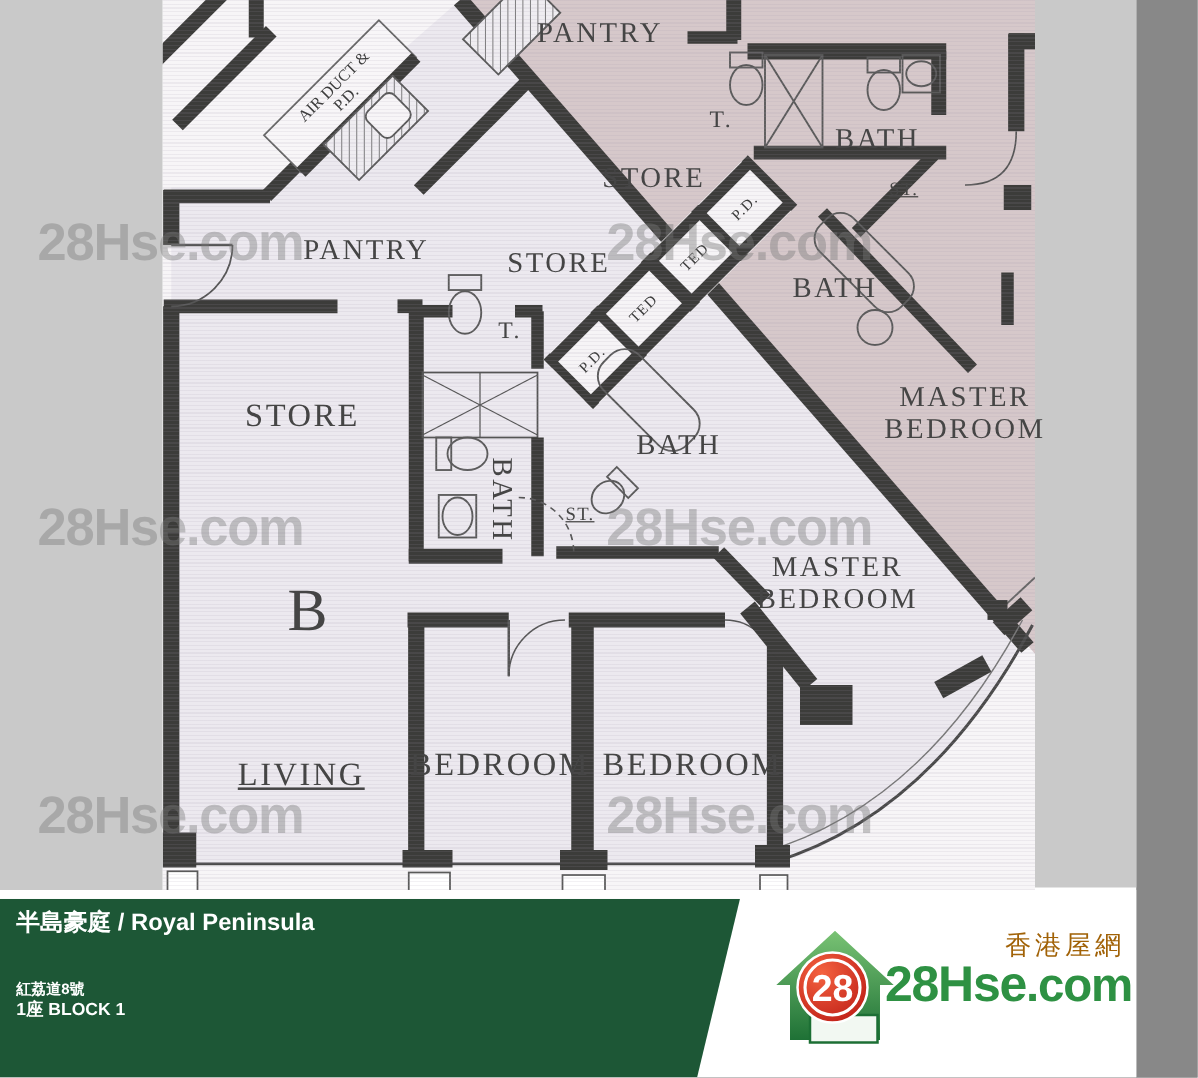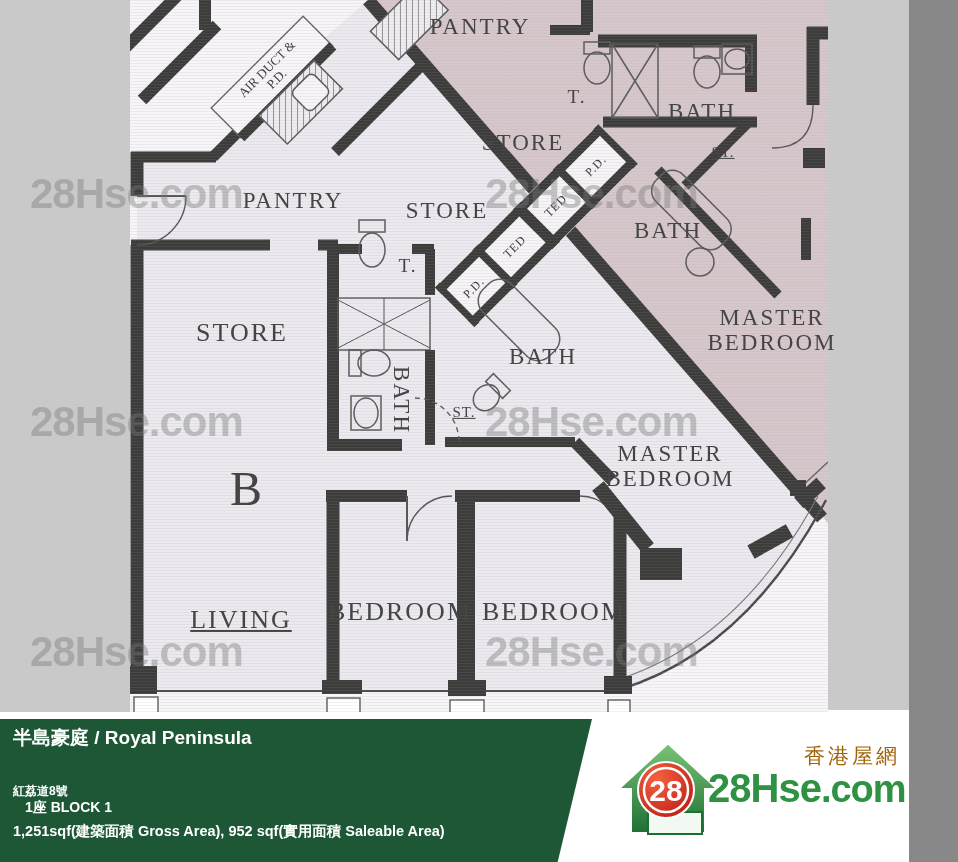--- a/index.html
+++ b/index.html
@@ -24,21 +24,21 @@
   .plabel.bigb{font-size:48px;letter-spacing:0;}
   
   .wm{position:absolute;font-size:42px;font-weight:bold;letter-spacing:-1px;
       color:rgba(120,120,120,0.40);font-family:"Liberation Sans",sans-serif;white-space:nowrap;}
   
   .footer-white{position:absolute;left:0;top:712px;width:958px;height:150px;background:#ffffff;}
   .greenbar{position:absolute;left:0;top:719px;width:592px;height:143px;background:#1d5736;
             clip-path:polygon(0 0,100% 0,94.2% 100%,0 100%);color:#fff;}
   .gb-line1{position:absolute;left:13px;top:6px;font-size:19px;font-weight:bold;letter-spacing:0;}
   .gb-line2{position:absolute;left:13px;top:44px;font-size:12px;font-weight:bold;margin-top:20px;}
-  .gb-line3{position:absolute;left:25px;top:80px;font-size:14px;font-weight:bold;}
+  .gb-line3{position:absolute;left:13px;top:80px;font-size:14px;font-weight:bold;}
   .gb-line4{position:absolute;left:13px;top:103px;font-size:14.5px;font-weight:bold;}
   
   .logo{position:absolute;left:608px;top:738px;width:330px;height:110px;}
   .logo-cn{position:absolute;left:196px;top:4px;font-size:21px;color:#a16207;letter-spacing:3px;font-family:Liberation Serif, serif;}
   .logo-text{position:absolute;left:100px;top:28px;font-weight:bold;color:#2e9143;
              font-family:"Liberation Sans",sans-serif;}
   .logo-text .big{font-size:40px;letter-spacing:-1px;}
   .logo-text .small{font-size:38px;letter-spacing:-1px;}
 </style>
 </head>
@@ -239,21 +239,20 @@
       <div class="wm" style="left: 30px; top: 628px;">28Hse.com</div>
       <div class="wm" style="left: 485px; top: 628px;">28Hse.com</div>
       <div class="wm" style="left: 930px; top: 628px;">28Hse.com</div>
     </div>
 
   <div class="footer-white"></div>
   <div class="greenbar">
     <div class="gb-line1">半島豪庭 / Royal Peninsula</div>
     <div class="gb-line2">紅荔道8號</div>
     <div class="gb-line3">1座   BLOCK 1</div>
-    <div class="gb-line4">1,251sqf(建築面積 Gross Area), 952 sqf(實用面積 Saleable Area)</div>
   </div>
 
   <div class="logo">
     <svg width="120" height="110" viewBox="0 0 120 110" style="position:absolute;left:0;top:0;">
       <defs>
         <linearGradient id="houseg" x1="0" y1="0" x2="0" y2="1">
           <stop offset="0" stop-color="#7cc576"></stop>
             <stop offset="1" stop-color="#1c6f34"></stop>
         </linearGradient>
         <radialGradient id="redg" cx="0.35" cy="0.3" r="0.9">

